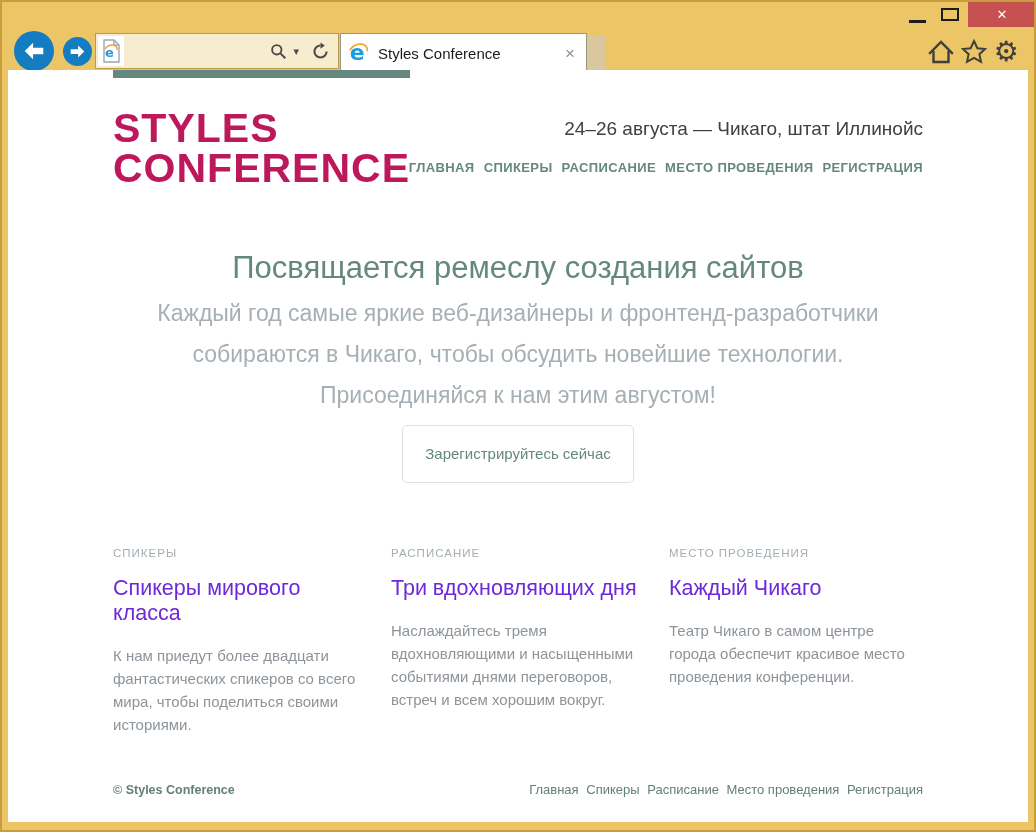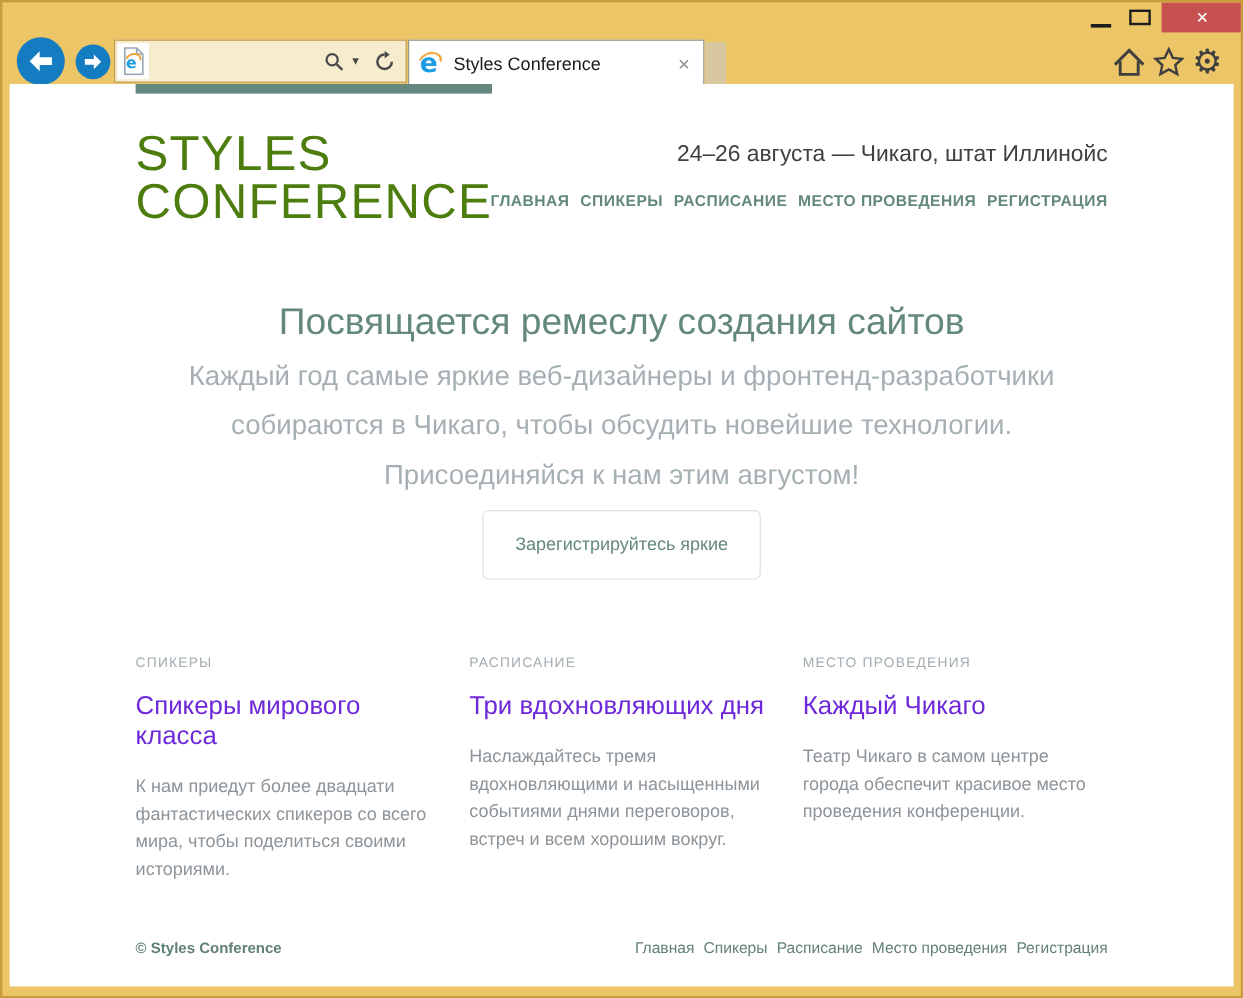--- a/index.html
+++ b/index.html
@@ -51,22 +51,22 @@
   
   .viewport {
     position:absolute; left:6px; right:6px; top:68px; bottom:8px;
     background:#fff; overflow:hidden;
   }
   .site { width:810px; margin:0 auto; color:#648880; }
 
   .site-header { position:relative; }
   .logo {
     display:inline-block; border-top:8px solid #648880; padding-top:30px;
-    font-size:41px; font-weight:400; line-height:40px; letter-spacing:1px;
-    color:#4d7c0f;
+    font-size:41px; font-weight:700; line-height:40px; letter-spacing:1px;
+    color:#be185d;
   }
   .header-right { position:absolute; right:0; top:48px; text-align:right; }
   .tagline { font-size:19px; font-weight:400; color:#404040; }
   .header-nav { margin-top:20px; font-size:13px; font-weight:700; letter-spacing:0.4px; color:#648880; }
   .header-nav span { margin-left:5px; }
   .header-nav span:first-child { margin-left:0; }
 
   .hero { text-align:center; }
   .hero-title { margin-top:62px; font-size:31px; font-weight:400; color:#648880; }
   .lead { font-size:23px; line-height:41px; color:#a6b0b4; }
@@ -178,21 +178,21 @@
             <span>РЕГИСТРАЦИЯ</span>
           </nav>
         </div>
       </header>
 
       <section class="hero">
         <h2 class="hero-title">Посвящается ремеслу создания сайтов</h2>
         <div class="lead lead-1">Каждый год самые яркие веб-дизайнеры и фронтенд-разработчики</div>
         <div class="lead">собираются в Чикаго, чтобы обсудить новейшие технологии.</div>
         <div class="lead">Присоединяйся к нам этим августом!</div>
-        <button class="cta-btn">Зарегистрируйтесь яркие</button>
+        <button class="cta-btn">Зарегистрируйтесь сейчас</button>
       </section>
 
       <section class="teasers">
         <article>
           <div class="teaser-label">СПИКЕРЫ</div>
           <h3 class="teaser-title">Спикеры мирового класса</h3>
           <p class="teaser-text">К нам приедут более двадцати фантастических спикеров со всего мира, чтобы поделиться своими историями.</p>
         </article>
         <article>
           <div class="teaser-label">РАСПИСАНИЕ</div>

